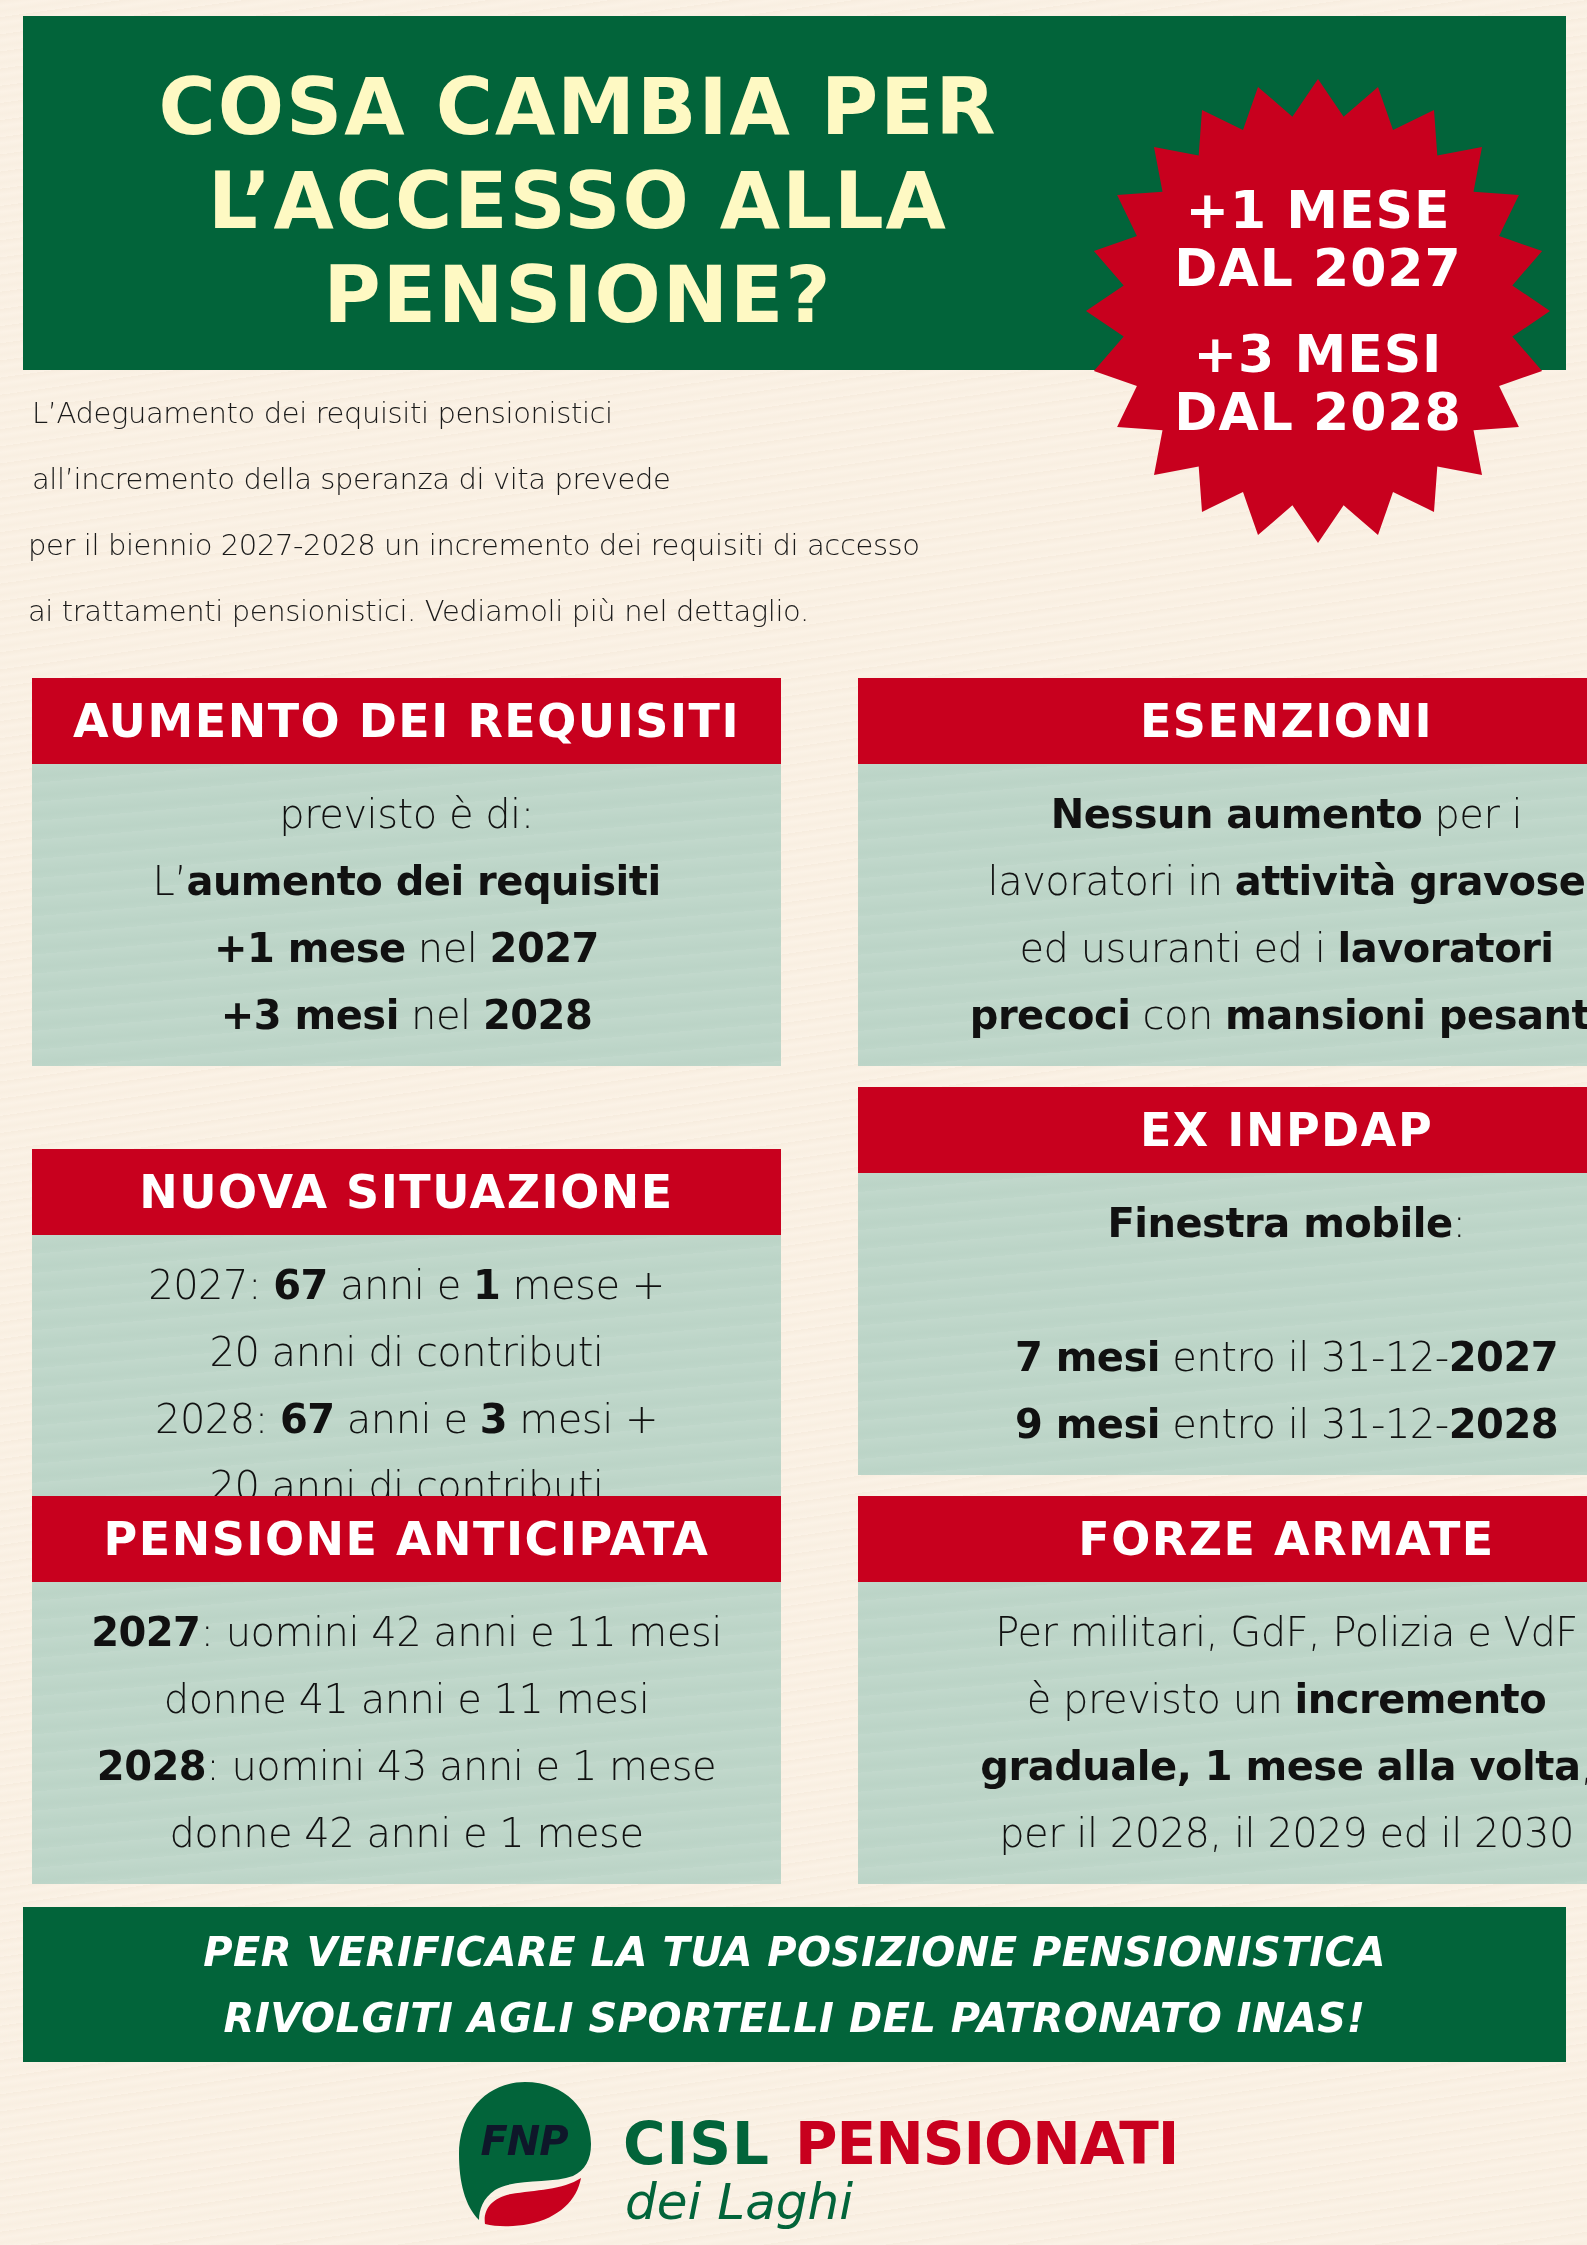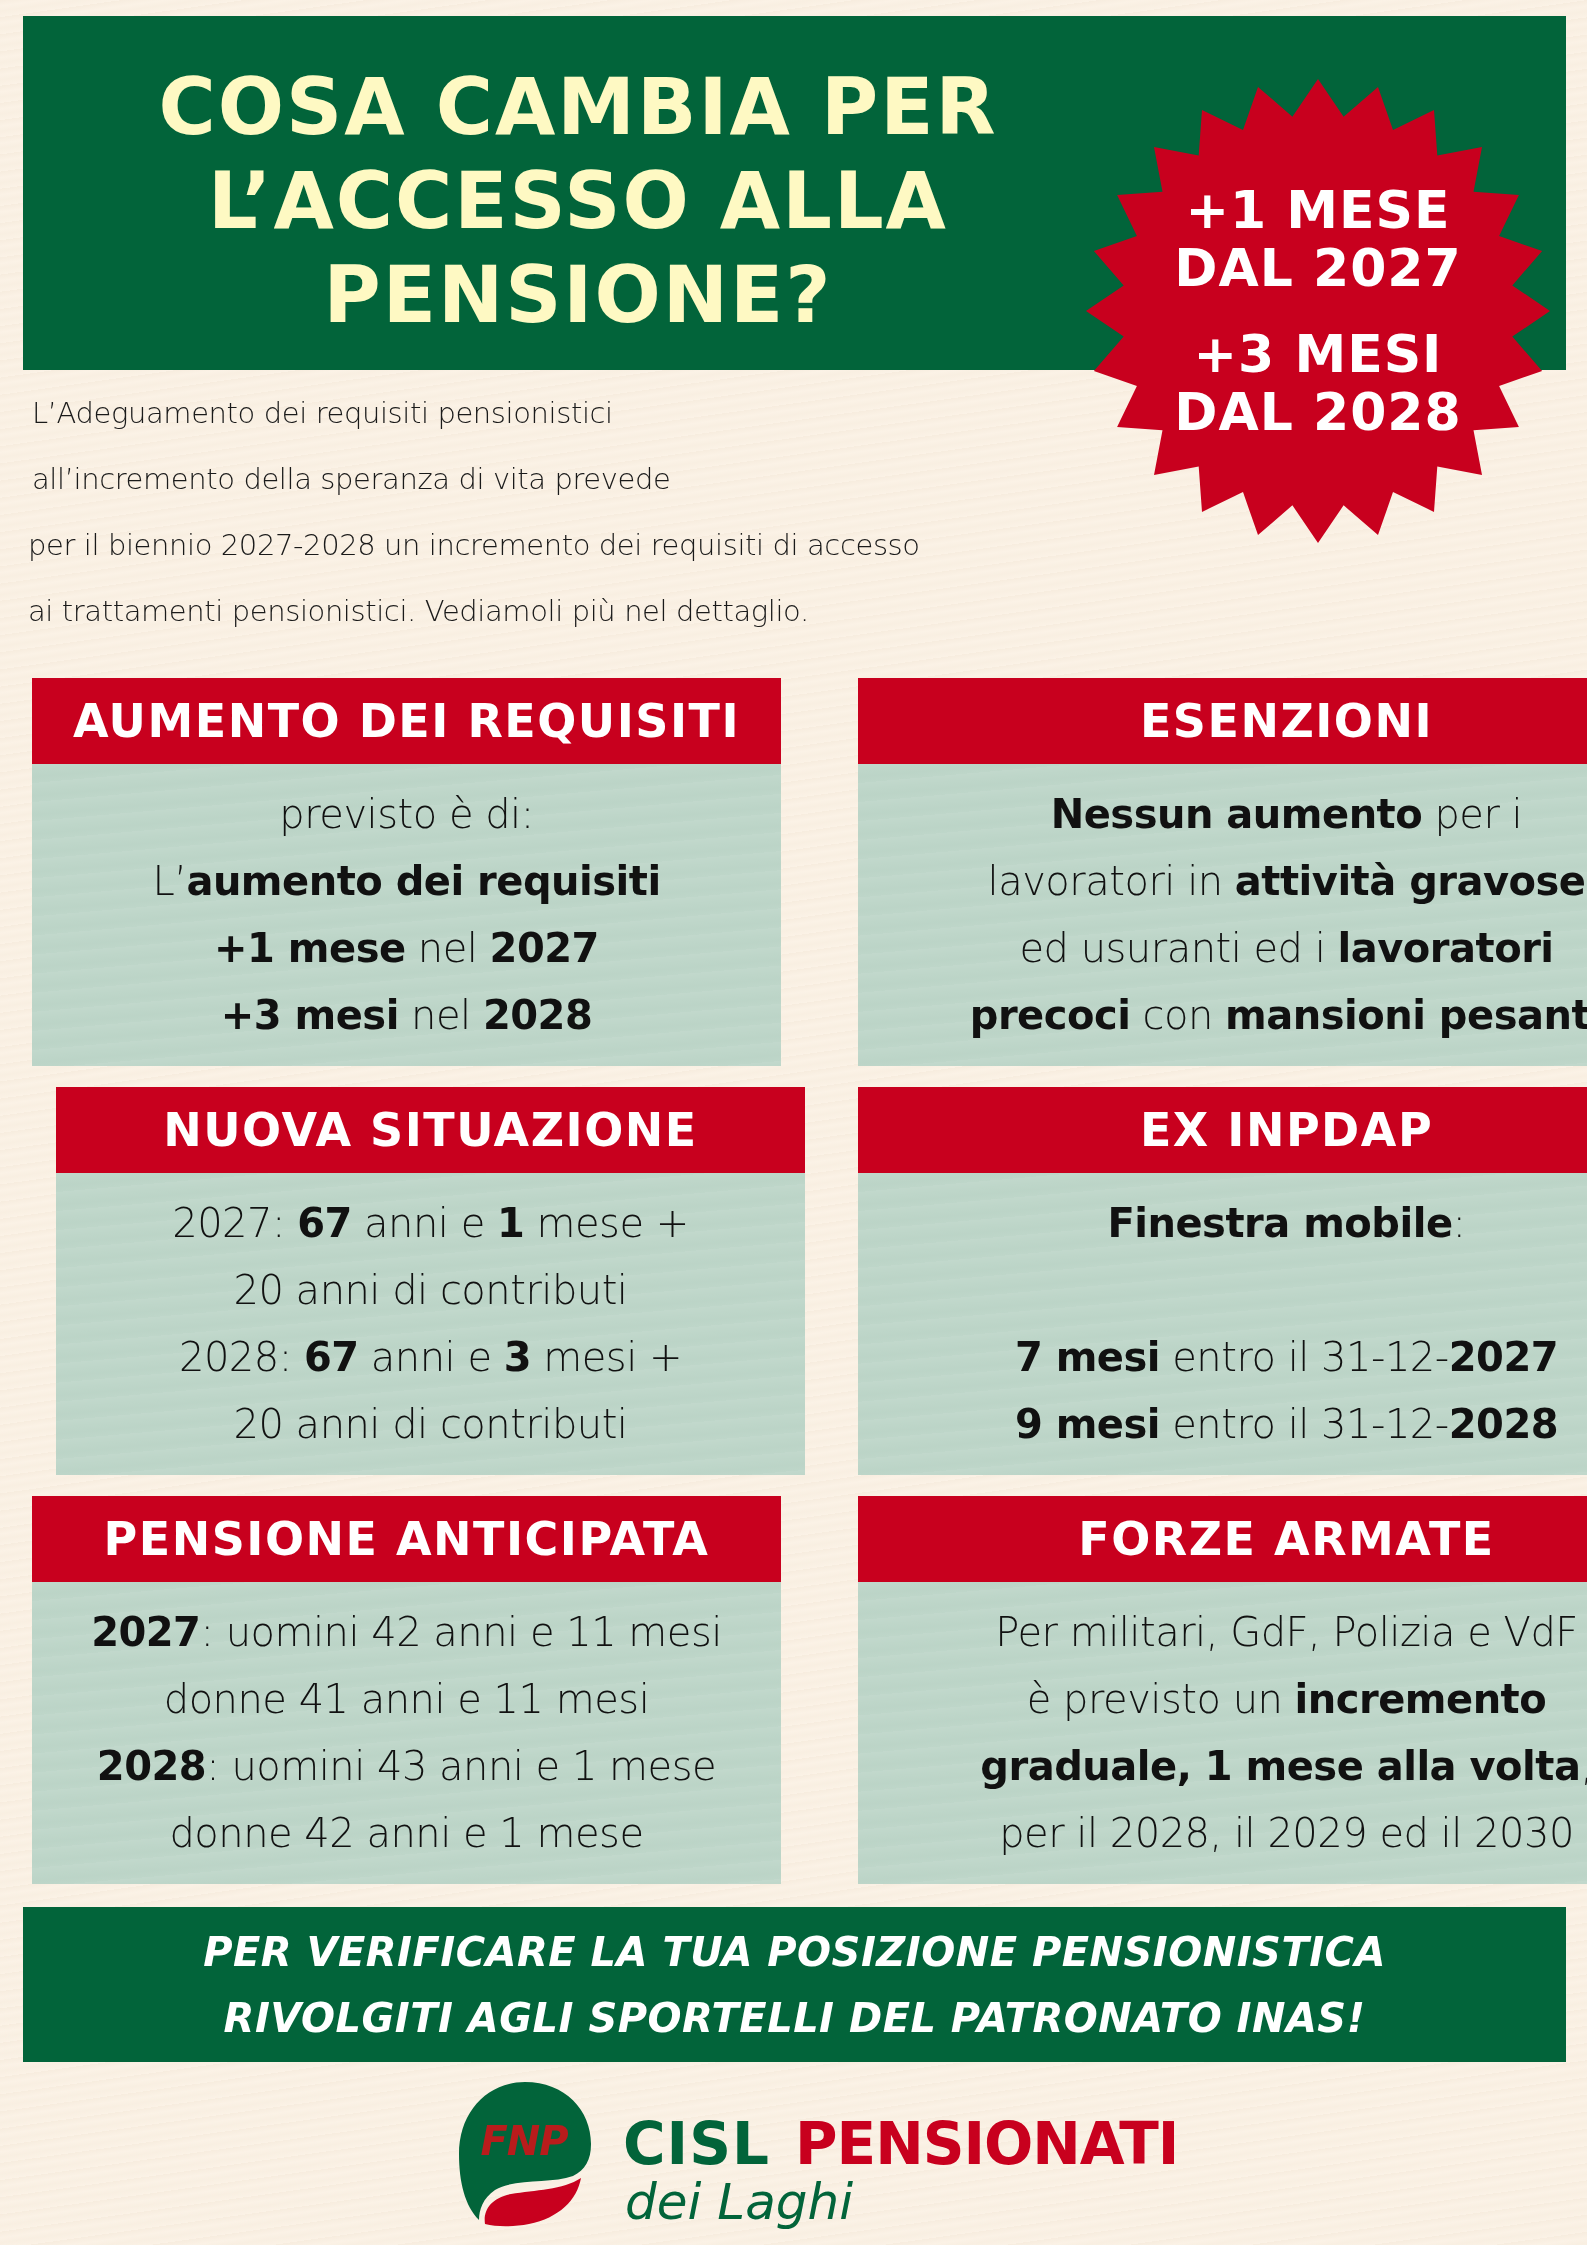--- a/index.html
+++ b/index.html
@@ -76,21 +76,21 @@
     display: flex; flex-direction: column; align-items: center; justify-content: center;
     font-weight: 900; font-style: italic; font-size: 40px; line-height: 66px; letter-spacing: 0.5px;
   }
   #cta span { display: block; white-space: nowrap; }
 
   
   #logo { left: 455px; top: 2078px; width: 700px; height: 160px; }
   #logo-mark { position: absolute; left: 0; top: 0; width: 140px; height: 150px; }
   #logo-fnp {
     position: absolute; left: 14px; top: 40px; width: 110px; text-align: center;
-    color: #b91c1c; font-style: italic; font-weight: 900; font-size: 40px; letter-spacing: -1px;
+    color: #0f172a; font-style: italic; font-weight: 900; font-size: 40px; letter-spacing: -1px;
   }
   #logo-cisl {
     position: absolute; left: 168px; top: 32px; color: #02643a;
     font-weight: 900; font-size: 58px; letter-spacing: 1px; white-space: nowrap;
   }
   #logo-pens {
     position: absolute; left: 340px; top: 32px; color: #c8001e;
     font-weight: 900; font-size: 58px; letter-spacing: -1px; white-space: nowrap;
   }
   #logo-sub {
@@ -144,21 +144,21 @@
 <div class="card card-right" style="top:678px;">
   <div class="card-head">ESENZIONI</div>
   <div class="card-body">
       <span class="ln"><b>Nessun aumento</b><span class="thin"> per i</span></span>
       <span class="ln"><span class="thin">lavoratori in </span><b>attività gravose</b></span>
       <span class="ln"><span class="thin">ed usuranti ed i </span><b>lavoratori</b></span>
       <span class="ln"><b>precoci</b><span class="thin"> con </span><b>mansioni pesanti</b></span>
     </div>
 </div>
 
-<div class="card card-left" style="top:1087px;margin-left:24px;">
+<div class="card card-left" style="top:1149px;">
   <div class="card-head">NUOVA SITUAZIONE</div>
   <div class="card-body">
       <span class="ln"><span class="thin">2027: </span><b>67</b><span class="thin"> anni e </span><b>1</b><span class="thin"> mese +</span></span>
       <span class="ln"><span class="thin">20 anni di contributi</span></span>
       <span class="ln"><span class="thin">2028: </span><b>67</b><span class="thin"> anni e </span><b>3</b><span class="thin"> mesi +</span></span>
       <span class="ln"><span class="thin">20 anni di contributi</span></span>
     </div>
 </div>
 <div class="card card-right" style="top:1087px;">
   <div class="card-head">EX INPDAP</div>

